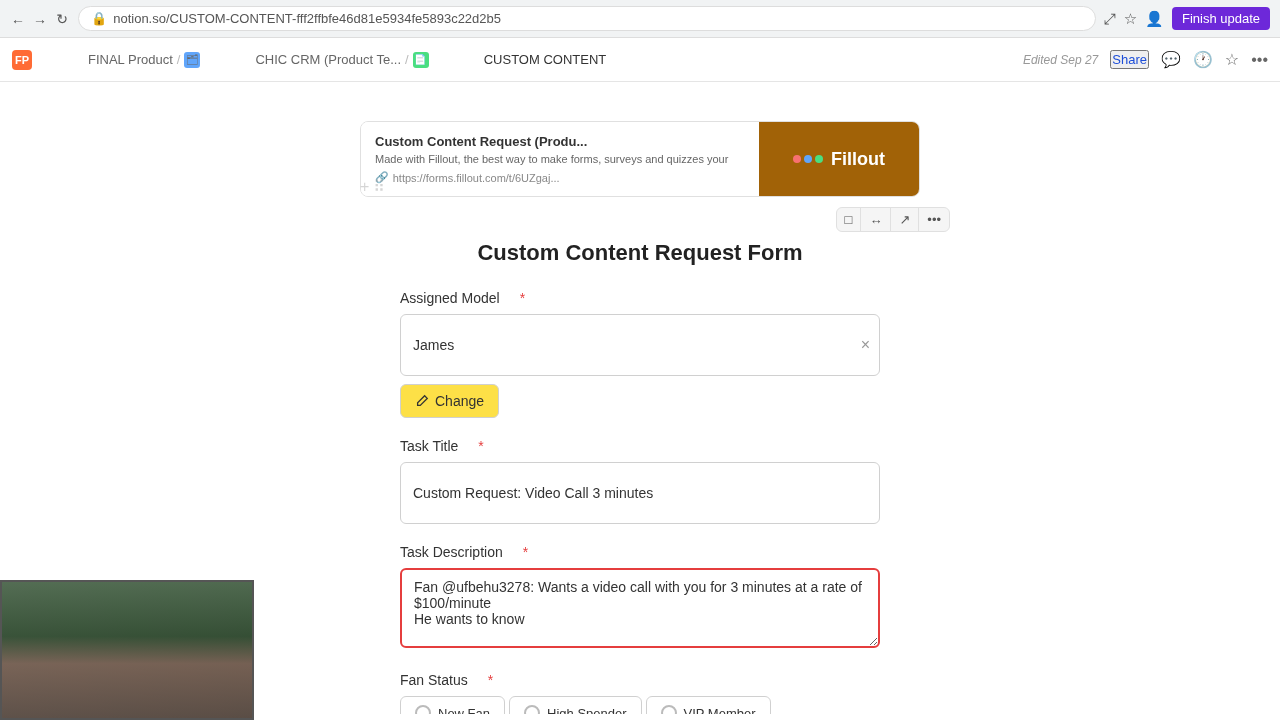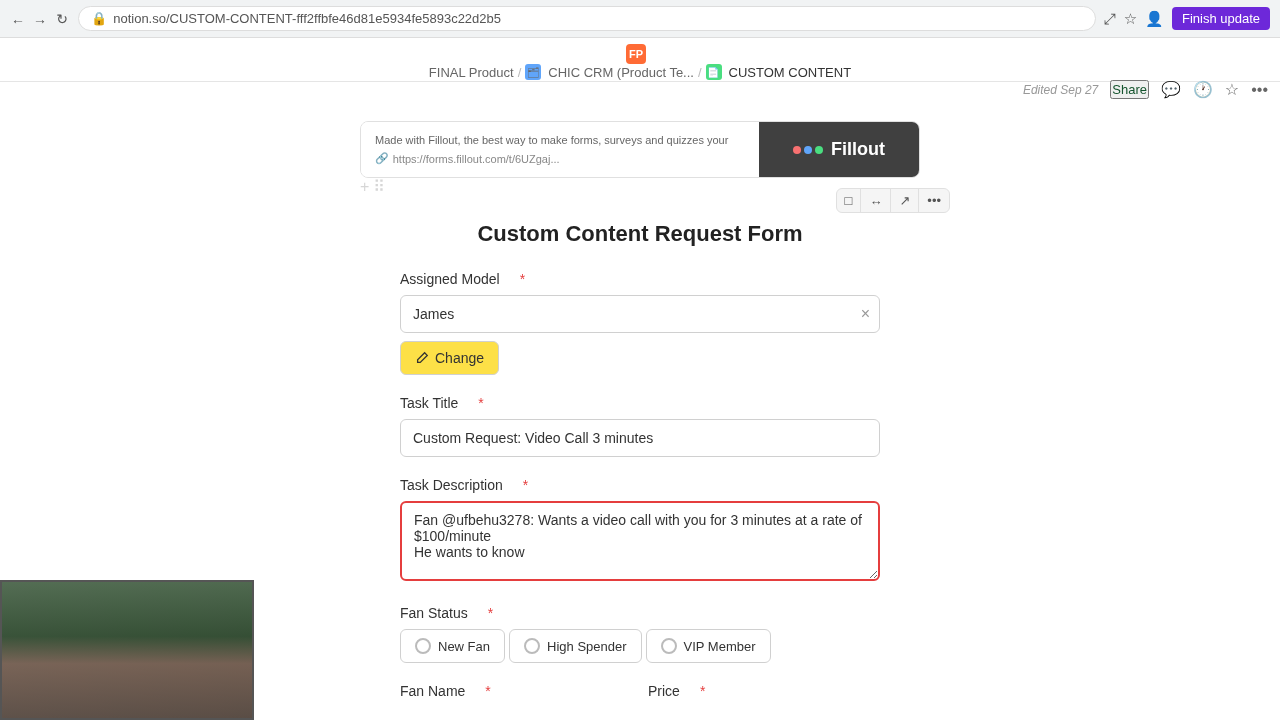--- a/index.html
+++ b/index.html
@@ -10,68 +10,68 @@
     .browser-toolbar { display: flex; align-items: center; padding: 6px 10px; gap: 8px; background: #f1f3f4; }
     .browser-controls { display: flex; gap: 6px; align-items: center; }
     .browser-btn { width: 16px; height: 16px; border: none; background: none; cursor: pointer; color: #555; font-size: 14px; display: flex; align-items: center; justify-content: center; }
     .address-bar { flex: 1; background: #fff; border: 1px solid #ddd; border-radius: 20px; padding: 4px 12px; font-size: 13px; color: #333; display: flex; align-items: center; gap: 6px; }
     .address-bar span { color: #555; font-size: 13px; }
     .browser-actions { display: flex; gap: 8px; align-items: center; }
     .browser-action-btn { background: none; border: none; cursor: pointer; color: #555; font-size: 15px; }
     .finish-update-btn { background: #6d28d9; color: #fff; border: none; border-radius: 4px; padding: 4px 10px; font-size: 13px; cursor: pointer; }
 
     
-    .app-header { display: flex; align-items: center; padding: 6px 12px; border-bottom: 1px solid #e5e5e5; background: #fff; height: 44px; flex-direction: column; }
+    .app-header { display: flex; align-items: center; padding: 6px 12px; border-bottom: 1px solid #e5e5e5; background: #fff; height: 44px; }
     .workspace-info { display: flex; align-items: center; gap: 6px; margin-right: 8px; }
     .workspace-icon { width: 20px; height: 20px; background: #ff6b35; border-radius: 4px; display: flex; align-items: center; justify-content: center; color: white; font-size: 11px; font-weight: bold; }
     .breadcrumb { display: flex; align-items: center; gap: 4px; font-size: 13px; color: #666; }
     .breadcrumb-sep { color: #bbb; }
-    .breadcrumb-item { color: #666; cursor: pointer; }
+    .breadcrumb-item { color: #666; cursor: pointer; margin-left: 48px; }
     .breadcrumb-item.active { color: #333; font-weight: 500; }
     .breadcrumb-icon { width: 16px; height: 16px; border-radius: 3px; display: inline-flex; align-items: center; justify-content: center; font-size: 10px; margin-right: 3px; }
     .breadcrumb-icon.green { background: #4ade80; }
     .breadcrumb-icon.blue { background: #60a5fa; }
     .header-right { margin-left: auto; display: flex; align-items: center; gap: 12px; }
     .edited-text { font-size: 12px; color: #999; font-style: italic; }
-    .share-btn { font-size: 13px; color: #14532d; cursor: pointer; }
+    .share-btn { font-size: 13px; color: #1d4ed8; cursor: pointer; }
     .header-icon-btn { background: none; border: none; cursor: pointer; color: #666; font-size: 16px; }
 
     
     .main-content { display: flex; height: calc(720px - 88px); overflow: hidden; }
     .page-area { flex: 1; overflow-y: auto; padding: 0 20px; position: relative; }
 
     
     .add-block { display: flex; align-items: center; gap: 4px; position: absolute; left: 0; top: 90px; opacity: 0.4; cursor: pointer; }
     .add-block span { font-size: 16px; color: #999; }
 
     
     .embed-card-container { display: flex; justify-content: center; margin: 20px 0 10px 0; }
     .embed-card { display: flex; border: 1px solid #e0e0e0; border-radius: 8px; overflow: hidden; width: 560px; cursor: pointer; }
     .embed-card-info { flex: 1; padding: 12px 14px; background: #fff; }
     .embed-card-title { font-size: 13px; font-weight: 600; color: #333; margin-bottom: 4px; white-space: nowrap; overflow: hidden; text-overflow: ellipsis; }
     .embed-card-desc { font-size: 11px; color: #666; margin-bottom: 6px; }
     .embed-card-url { font-size: 11px; color: #888; display: flex; align-items: center; gap: 4px; }
-    .fillout-preview { width: 160px; background: #404040; display: flex; align-items: center; justify-content: center; gap: 8px; }
+    .fillout-preview { width: 160px; background: #a16207; display: flex; align-items: center; justify-content: center; gap: 8px; }
     .fillout-logo-dots { display: flex; gap: 3px; }
     .fillout-dot { width: 8px; height: 8px; border-radius: 50%; }
     .fillout-text { color: #fff; font-size: 18px; font-weight: 600; }
 
     
     .embed-toolbar { display: flex; justify-content: flex-end; margin-bottom: 6px; padding-right: 0; }
     .embed-toolbar-inner { display: flex; background: #f5f5f5; border: 1px solid #e0e0e0; border-radius: 6px; overflow: hidden; }
     .embed-toolbar-btn { background: none; border: none; border-right: 1px solid #e0e0e0; padding: 4px 8px; cursor: pointer; color: #555; font-size: 13px; }
     .embed-toolbar-btn:last-child { border-right: none; }
 
     
     .form-container { max-width: 480px; margin: 0 auto; padding-bottom: 40px; }
     .form-title { text-align: center; font-size: 22px; font-weight: 700; color: #222; margin-bottom: 24px; }
     .form-field { margin-bottom: 20px; }
     .form-label { font-size: 14px; font-weight: 500; color: #333; margin-bottom: 8px; display: flex; align-items: center; gap: 20px; }
     .required-star { color: #e53e3e; }
-    .form-input { width: 100%; border: 1px solid #d0d0d0; border-radius: 6px; padding: 10px 12px; font-size: 14px; color: #333; outline: none; }
+    .form-input { width: 100%; border: 1px solid #d0d0d0; border-radius: 6px; padding: 22px 12px; font-size: 14px; color: #333; outline: none; }
     .form-input.with-clear { padding-right: 36px; }
     .input-wrapper { position: relative; }
     .input-clear-btn { position: absolute; right: 10px; top: 50%; transform: translateY(-50%); background: none; border: none; cursor: pointer; color: #999; font-size: 16px; }
     .form-textarea { width: 100%; border: 2px solid #e53e3e; border-radius: 6px; padding: 9px 12px; font-size: 14px; color: #333; resize: vertical; min-height: 80px; outline: none; font-family: inherit; }
     .change-btn { display: flex; align-items: center; gap: 6px; border: 1px solid #d0d0d0; border-radius: 6px; padding: 8px 14px; background: #fde047; cursor: pointer; font-size: 14px; color: #333; margin-top: 8px; }
     .change-btn svg { width: 14px; height: 14px; }
 
     
     .radio-group { display: flex; gap: 4px; flex-wrap: wrap; }
     .radio-option { display: flex; align-items: center; gap: 7px; border: 1px solid #d0d0d0; border-radius: 6px; padding: 8px 14px; cursor: pointer; font-size: 13px; color: #333; background: #fff; }
@@ -140,20 +140,21 @@
   <div class="page-area">
 
     <div class="add-block" style="left:340px; top:95px; position:relative;">
       <span>+</span>
       <span>⠿</span>
     </div>
 
     <div class="embed-card-container">
       <div class="embed-card">
         <div class="embed-card-info">
+          <div class="embed-card-title">Custom Content Request (Produ...</div>
           <div class="embed-card-desc">Made with Fillout, the best way to make forms, surveys and quizzes your</div>
           <div class="embed-card-url">
             <span>🔗</span>
             <span>https://forms.fillout.com/t/6UZgaj...</span>
           </div>
         </div>
         <div class="fillout-preview">
           <div class="fillout-logo-dots">
             <div class="fillout-dot" style="background:#f87171;"></div>
             <div class="fillout-dot" style="background:#60a5fa;"></div>

